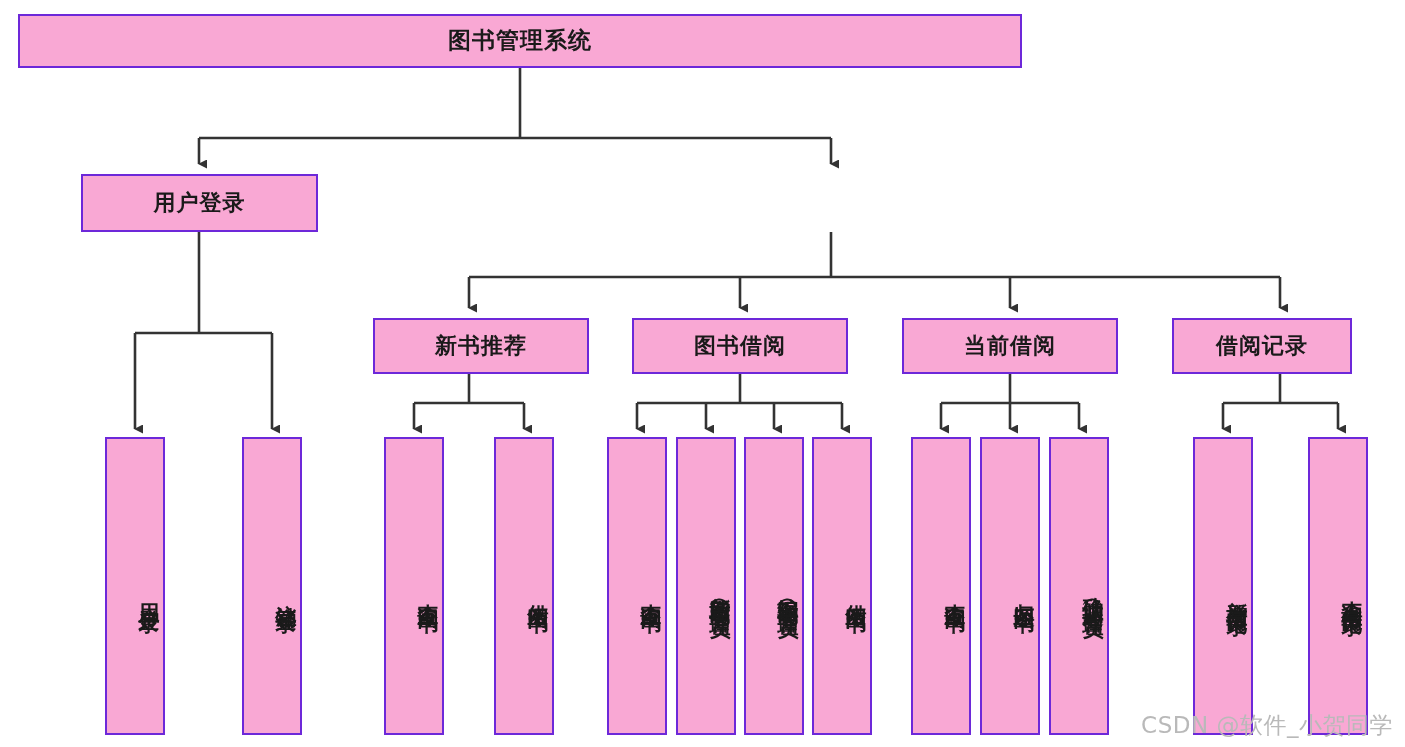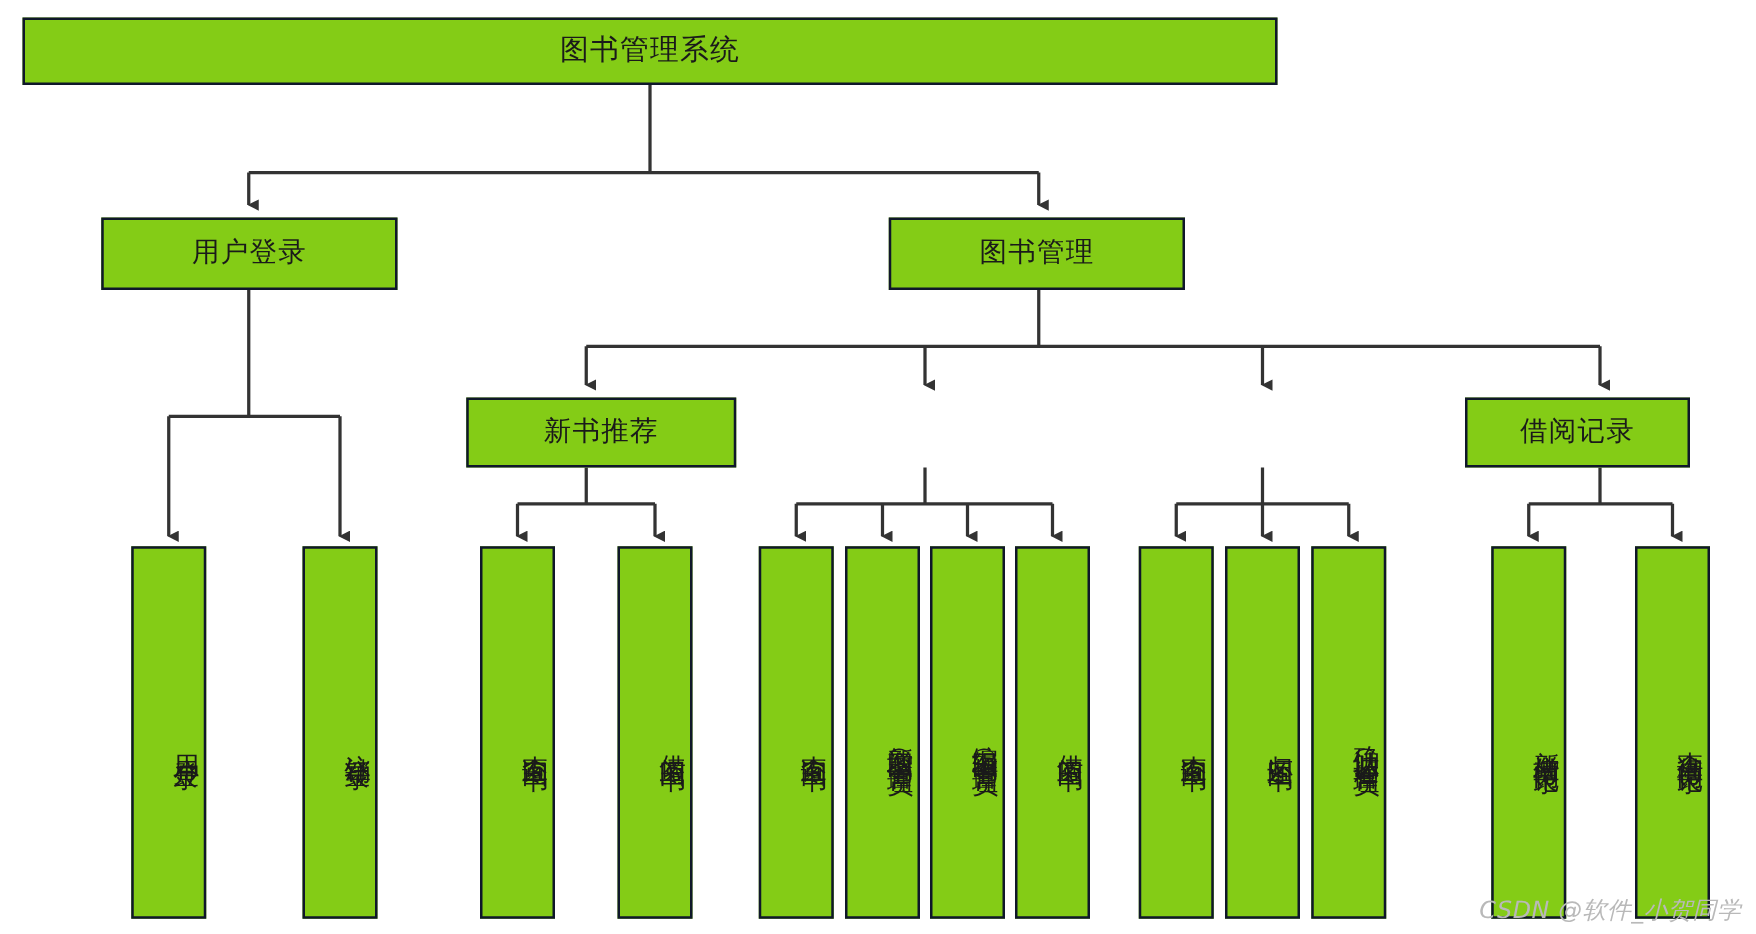--- a/index.html
+++ b/index.html
@@ -22,26 +22,27 @@
     position: absolute;
     left: 0;
     top: 0;
     width: 1405px;
     height: 747px;
     pointer-events: none;
   }
   .node {
     position: absolute;
     box-sizing: border-box;
-    background: #84cc16;
-    border: 2px solid #0f172a;
+    background: #f9a8d4;
+    border: 2px solid #6d28d9;
     display: flex;
     align-items: center;
     justify-content: center;
     color: #1a1a1a;
+    font-weight: bold;
   }
   .node-h {
     font-size: 22px;
     line-height: 1.2;
     letter-spacing: 1px;
     white-space: nowrap;
   }
   .node-root {
     font-size: 23px;
   }
@@ -57,26 +58,25 @@
   }
   .node-leaf .leaf-label {
     writing-mode: vertical-rl;
     text-orientation: upright;
     display: block;
   }
   .watermark {
     position: absolute;
     right: 12px;
     bottom: 6px;
-    font-size: 19px;
+    font-size: 23px;
     color: #b9b9b9;
     letter-spacing: 0.5px;
     white-space: nowrap;
     user-select: none;
-    font-style: italic;
   }
 </style>
 </head>
 <body>
 
 <div id="diagram-root">
 
   <svg id="edge-layer" viewBox="0 0 1405 747" xmlns="http://www.w3.org/2000/svg">
     <defs>
       <marker id="arrowhead" markerWidth="9" markerHeight="9" refX="4.5" refY="8" orient="auto" markerUnits="userSpaceOnUse">
@@ -127,26 +127,29 @@
     </g>
   </svg>
 
   <div class="node node-h node-root" style="left:18px; top:14px; width:1004px; height:54px;">
     <span>图书管理系统</span>
   </div>
 
   <div class="node node-h" style="left:81px; top:174px; width:237px; height:58px;">
     <span>用户登录</span>
   </div>
-  <div class="node node-h" style="left:711px; top:174px; width:237px; height:58px;">
-    <span>图书管理</span>
-  </div>
 
   <div class="node node-h" style="left:373px; top:318px; width:216px; height:56px;">
     <span>新书推荐</span>
+  </div>
+  <div class="node node-h" style="left:632px; top:318px; width:216px; height:56px;">
+    <span>图书借阅</span>
+  </div>
+  <div class="node node-h" style="left:902px; top:318px; width:216px; height:56px;">
+    <span>当前借阅</span>
   </div>
   <div class="node node-h" style="left:1172px; top:318px; width:180px; height:56px;">
     <span>借阅记录</span>
   </div>
 
   <div class="node node-leaf" style="left:105px; top:437px; width:60px; height:298px;">
     <span class="leaf-label">用户登录</span>
   </div>
   <div class="node node-leaf" style="left:242px; top:437px; width:60px; height:298px;">
     <span class="leaf-label">注销登录</span>

